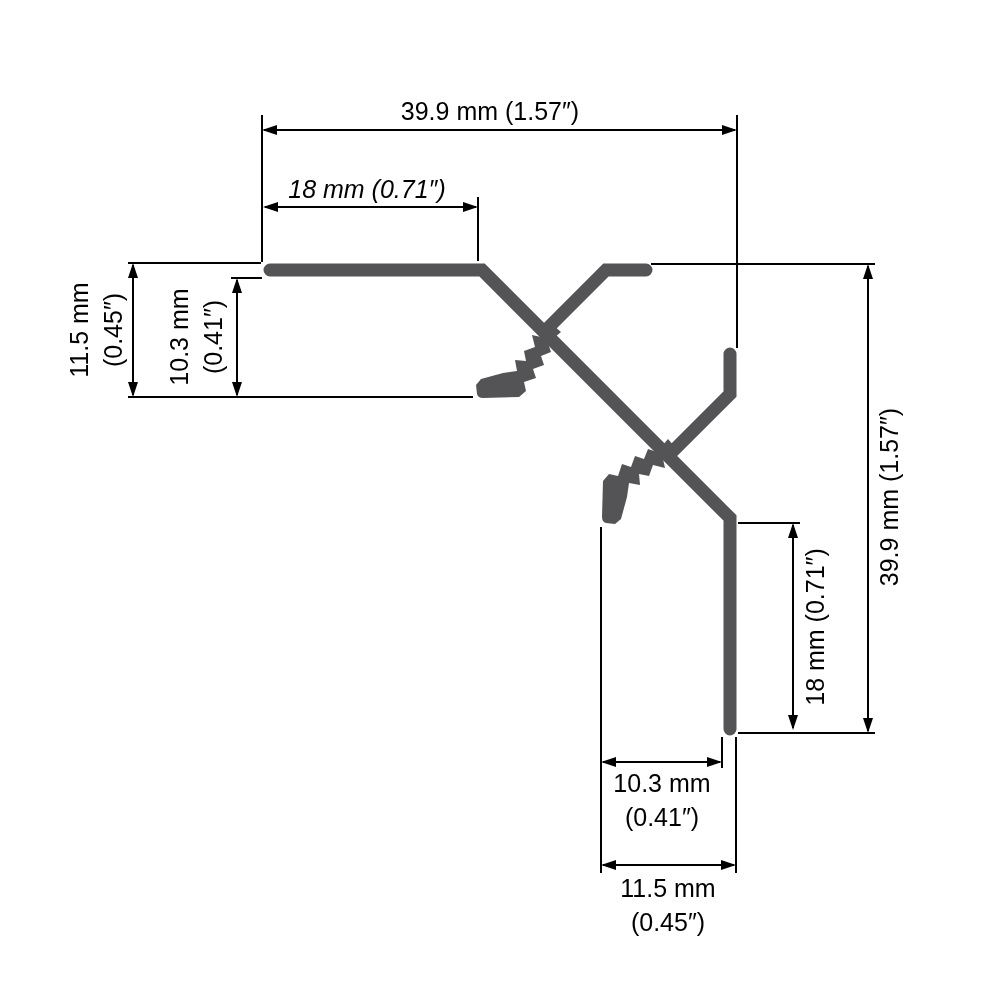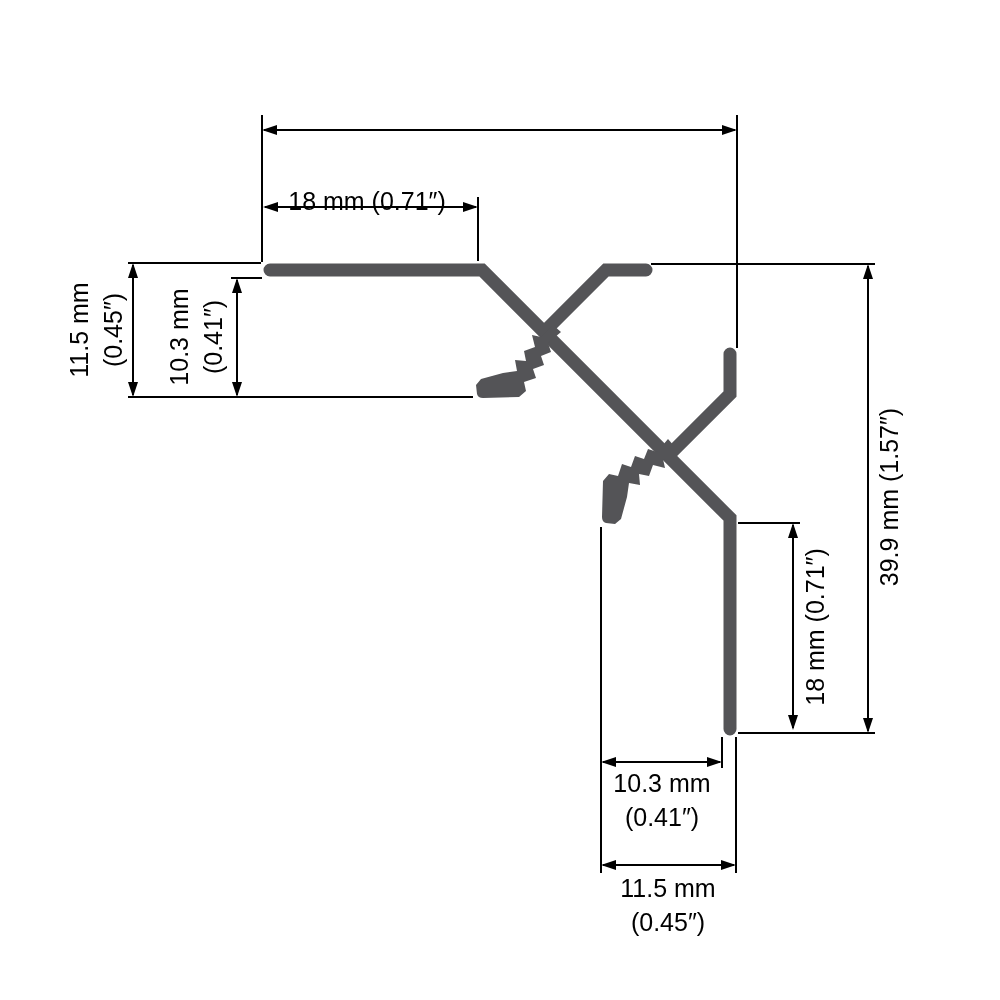--- a/index.html
+++ b/index.html
@@ -113,22 +113,26 @@
       </g>
 
       <g>
         <line x1="603" y1="865" x2="734" y2="865"></line>
         <polygon stroke="none" points="601,865 616,860 616,870"></polygon>
         <polygon stroke="none" points="736,865 721,860 721,870"></polygon>
       </g>
     </g>
   </svg>
 
+  <div class="dim-label" style="left:490px;top:111px;">
+    <span class="ln">39.9 mm</span>
+    <span class="ln">(1.57″)</span>
+  </div>
 
-  <div class="dim-label" style="left:367px;top:201px;">
+  <div class="dim-label" style="left:367px;top:189px;font-style:italic;">
     <span class="ln">18 mm</span>
     <span class="ln">(0.71″)</span>
   </div>
 
   <div class="dim-label v stack" style="left:96px;top:330px;">
     <span class="ln">11.5 mm</span>
     <span class="ln">(0.45″)</span>
   </div>
 
   <div class="dim-label v stack" style="left:196px;top:337px;">

